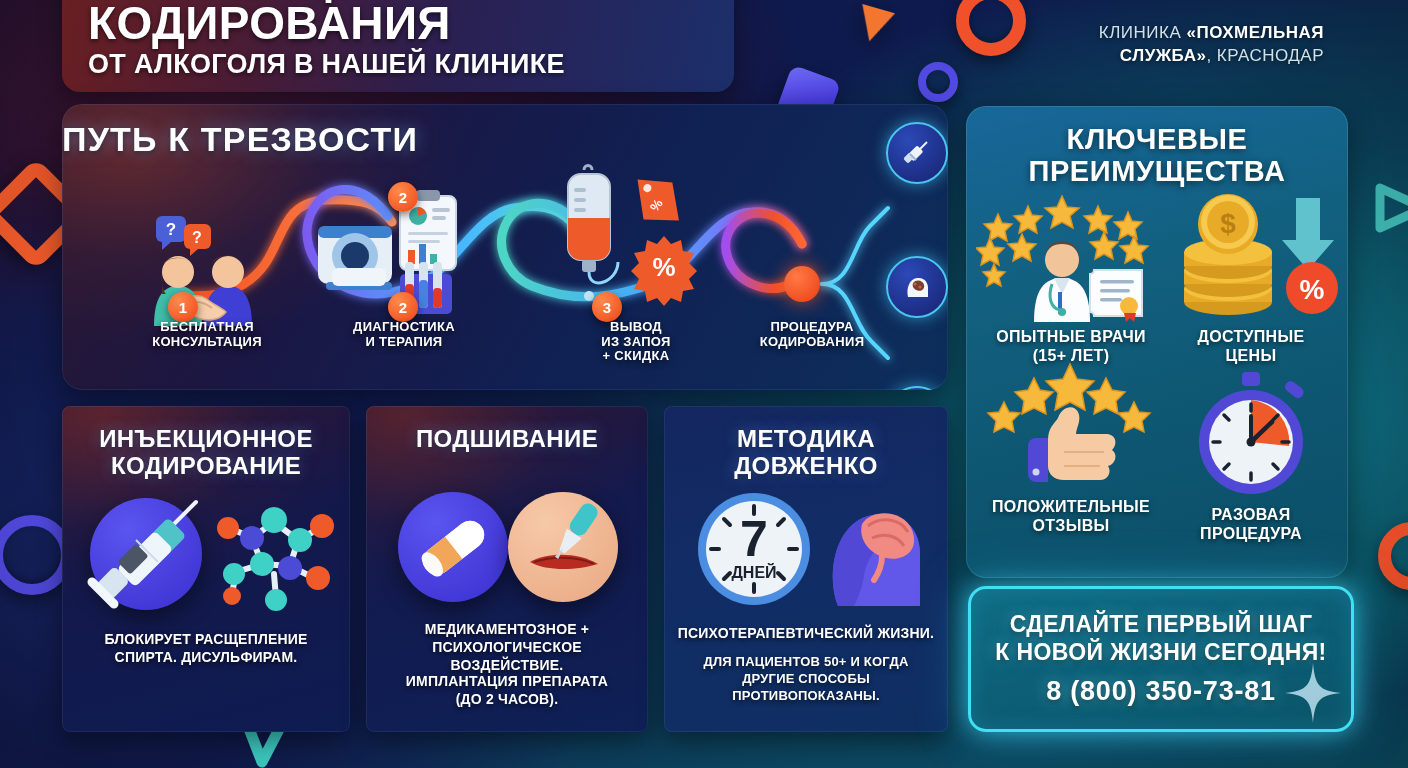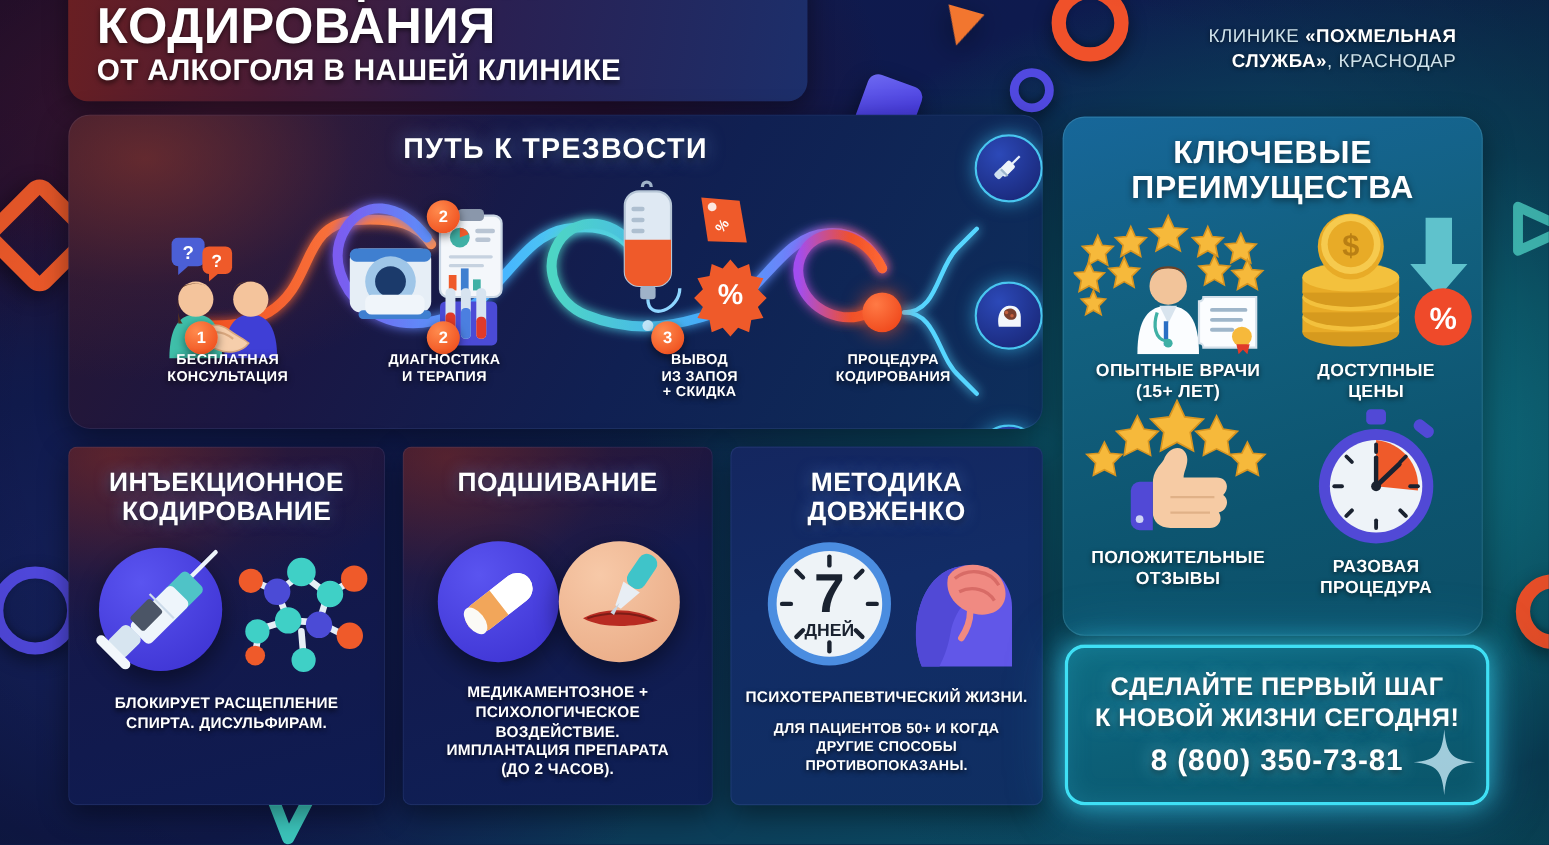--- a/index.html
+++ b/index.html
@@ -54,22 +54,22 @@
 
   
   .journey{
     position:absolute;left:62px;top:104px;width:886px;height:286px;border-radius:20px;
     background:
       radial-gradient(420px 260px at 70px 40px, rgba(150,58,42,.55) 0%, rgba(90,38,48,.25) 45%, rgba(20,25,60,0) 78%),
       linear-gradient(120deg,#2a1630 0%,#1a1744 32%,#102052 60%,#0d2f5c 100%);
     box-shadow:0 8px 28px rgba(0,0,0,.42), inset 0 0 0 1px rgba(120,160,220,.12);
     overflow:hidden;
   }
-  .journey-title{position:absolute;left:0;right:0;top:16px;text-align:center;
-    font-size:26px;font-weight:bold;color:#fff;letter-spacing:1.2px;
+  .journey-title{position:absolute;left:0;right:0;top:16px;
+    font-size:34px;font-weight:bold;color:#fff;letter-spacing:1.2px;
     text-shadow:0 0 16px rgba(130,180,255,.55),0 2px 6px rgba(0,0,0,.6);}
   .node-badge{position:absolute;width:30px;height:30px;border-radius:50%;
     background:radial-gradient(circle at 35% 30%,#ff8a4d,#ec4415);
     color:#fff;font-size:15px;font-weight:bold;display:flex;align-items:center;justify-content:center;
     box-shadow:0 3px 9px rgba(0,0,0,.5);z-index:6;}
   .step-label{position:absolute;text-align:center;color:#fff;font-weight:bold;
     font-size:13px;line-height:1.12;letter-spacing:.3px;text-shadow:0 2px 6px rgba(0,0,0,.75);z-index:6;}
 
   .hub{position:absolute;width:36px;height:36px;border-radius:50%;
     background:radial-gradient(circle at 35% 30%,#ff7a45,#ec3d12);
@@ -153,21 +153,21 @@
       </svg>
   </div>
   <div class="bg-vig"></div>
 
   <div class="title-panel">
     <div class="title-1">ПРЕИМУЩЕСТВА КОДИРОВАНИЯ</div>
     <div class="title-2">ОТ АЛКОГОЛЯ В НАШЕЙ КЛИНИКЕ</div>
   </div>
 
   <div class="clinic">
-    <span>КЛИНИКЕ </span><b>«ПОХМЕЛЬНАЯ СЛУЖБА»</b><span>, КРАСНОДАР</span>
+    <span>КЛИНИКА </span><b>«ПОХМЕЛЬНАЯ СЛУЖБА»</b><span>, КРАСНОДАР</span>
   </div>
 
   <div class="journey">
     <div class="journey-title">ПУТЬ К ТРЕЗВОСТИ</div>
 
     <svg width="886" height="286" style="position:absolute;left:0;top:0;">
       <defs>
         <filter id="gl" x="-60%" y="-60%" width="220%" height="220%">
           <feGaussianBlur stdDeviation="5" result="b"></feGaussianBlur>
           <feMerge>

